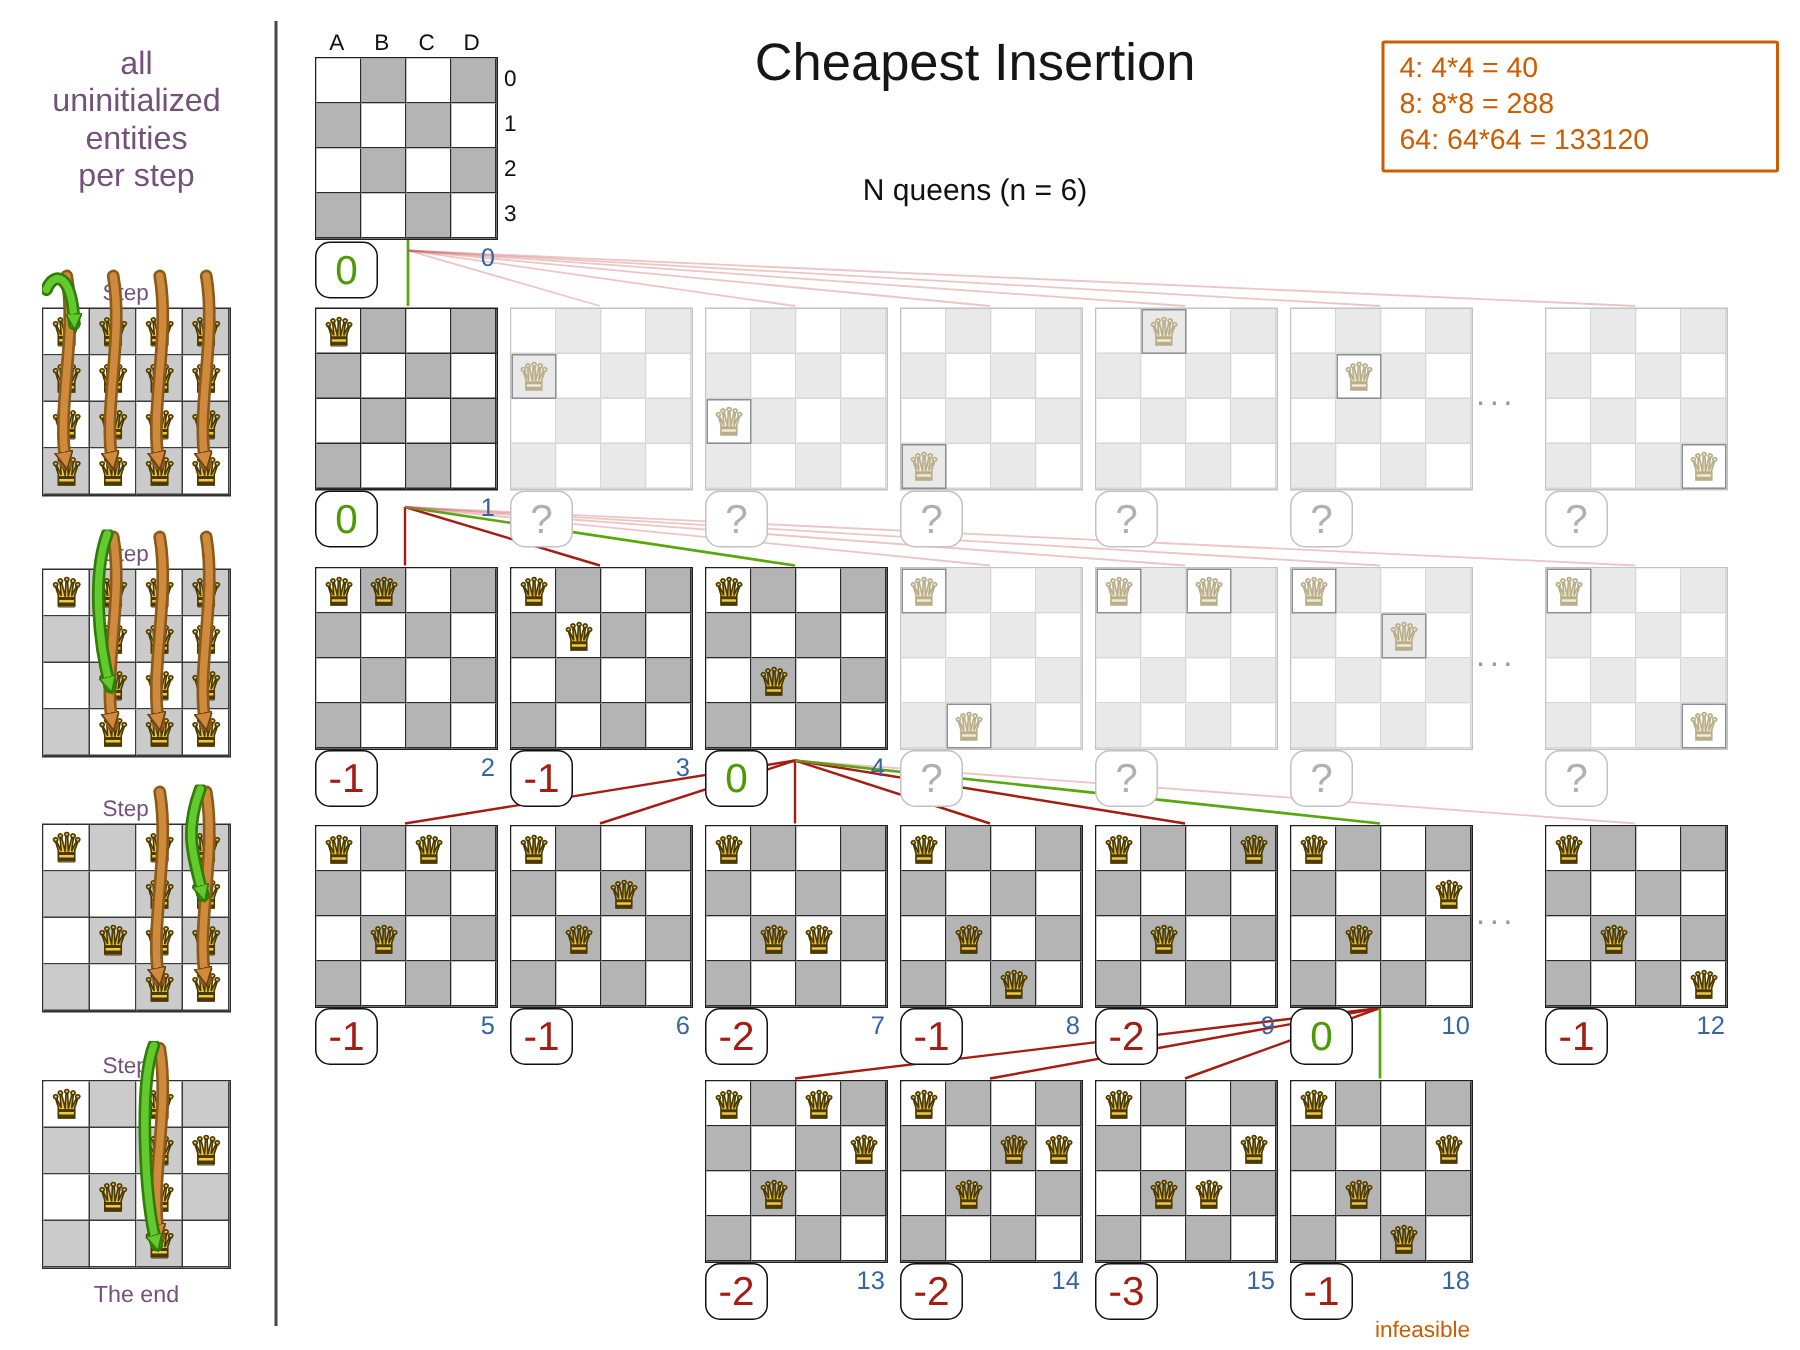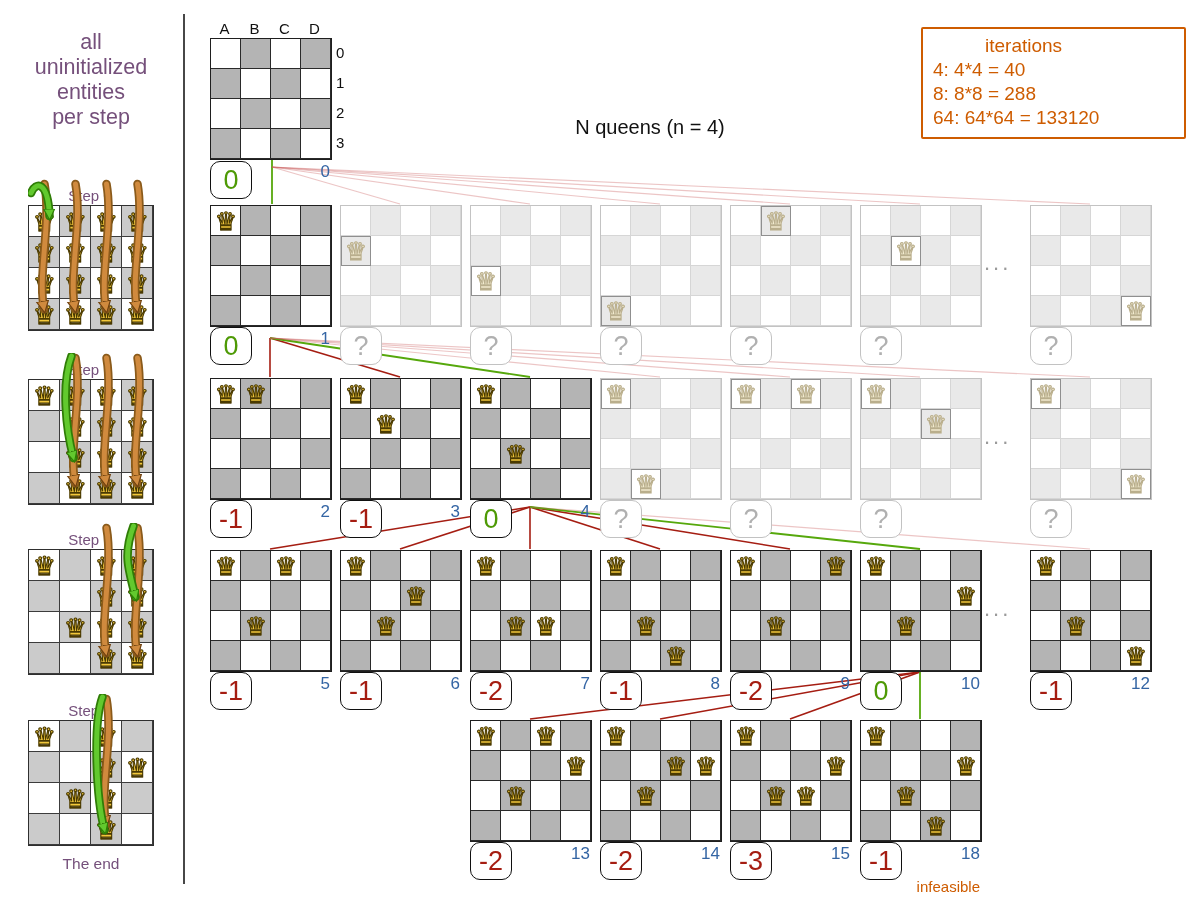--- a/index.html
+++ b/index.html
@@ -69,25 +69,25 @@
   <div class="intro">
     <div>all</div>
     <div>uninitialized</div>
     <div>entities</div>
     <div>per step</div>
   </div>
 
   <div class="divider"></div>
 
   <div class="titleblock">
+    <div class="titleline">Cheapest Insertion</div>
   </div>
-  <div class="subtitle">N queens (n = 4)</div>
+  <div class="subtitle">N queens (n = 6)</div>
 
   <div class="notebox">
-    <div class="nb-indent">iterations</div>
     <div>4: 4*4 = 40</div>
     <div>8: 8*8 = 288</div>
     <div>64: 64*64 = 133120</div>
   </div>
 
   <div class="theend">The end</div>
 
   <svg id="links" width="1200" height="900">
     <defs>
       <marker id="ah-o" markerUnits="userSpaceOnUse" markerWidth="14" markerHeight="14" refX="8" refY="6" orient="auto">

